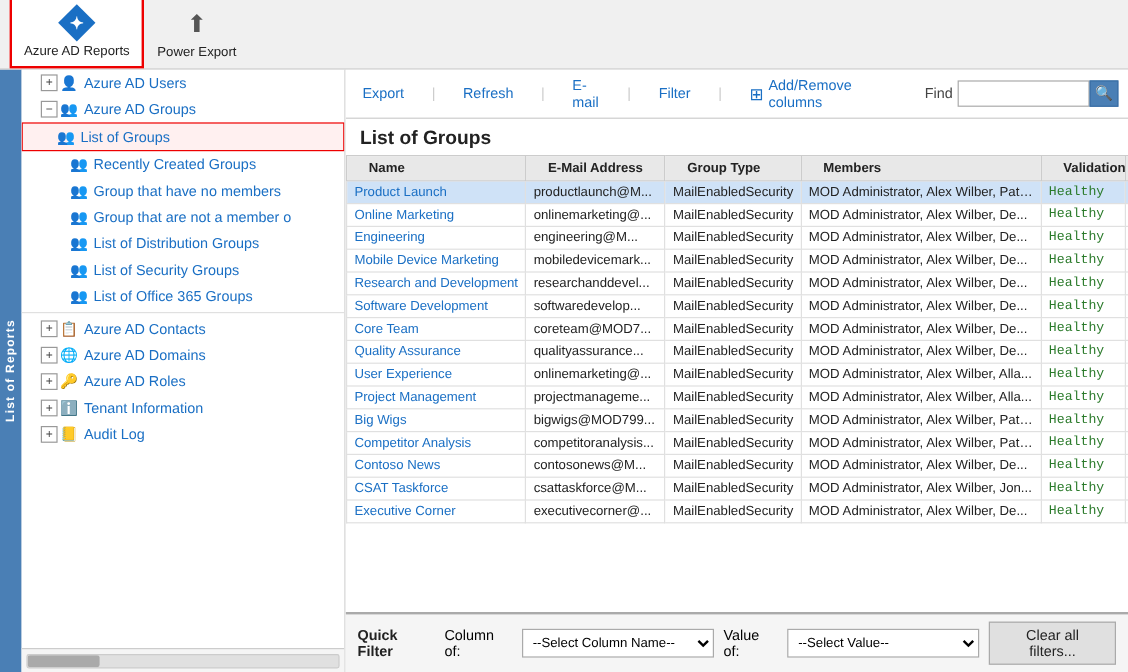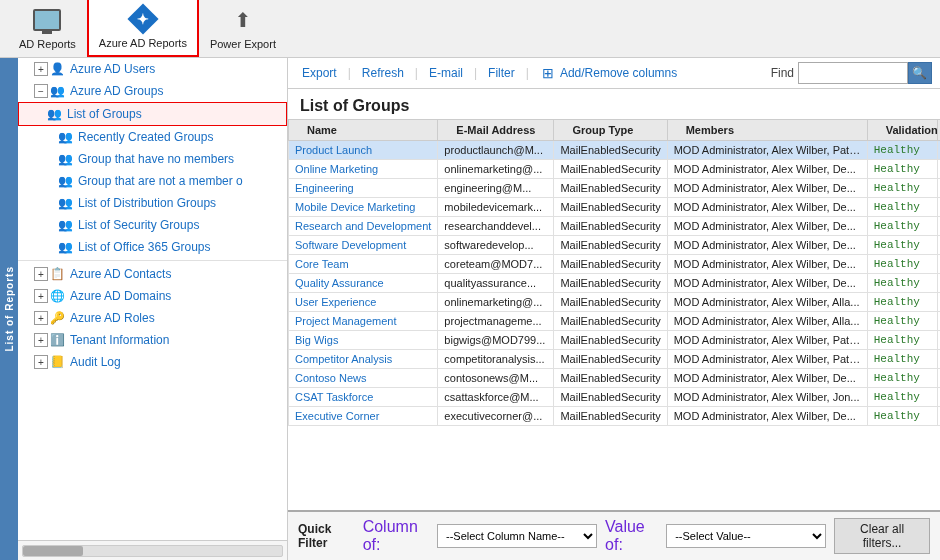--- a/index.html
+++ b/index.html
@@ -41,21 +41,21 @@
 
     
     .left-bottom { height: 20px; border-top: 1px solid #ccc; background: #f5f5f5; display: flex; align-items: center; padding: 0 4px; }
     .h-scrollbar { flex: 1; height: 12px; background: #e0e0e0; border: 1px solid #ccc; border-radius: 2px; overflow: hidden; position: relative; }
     .h-scrollbar-thumb { width: 60px; height: 100%; background: #aaa; border-radius: 2px; position: absolute; left: 0; }
 
     
     .right-content { flex: 1; display: flex; flex-direction: column; background: white; overflow: hidden; }
 
     
-    .action-bar { display: flex; align-items: center; padding: 4px 8px; border-bottom: 1px solid #ccc; background: white; gap: 4px; }
+    .action-bar { display: flex; align-items: center; padding: 4px 8px; border-bottom: 1px solid #ccc; background: white; gap: 16px; }
     .action-btn { color: #1a6fc4; cursor: pointer; padding: 2px 6px; font-size: 12px; text-decoration: none; }
     .action-separator { color: #ccc; margin: 0 1px; }
     .add-remove-btn { display: flex; align-items: center; color: #1a6fc4; cursor: pointer; padding: 2px 6px; font-size: 12px; }
     .add-remove-icon { width: 16px; height: 16px; margin-right: 4px; display: inline-flex; align-items: center; justify-content: center; }
     .search-box { margin-left: auto; display: flex; align-items: center; }
     .search-label { color: #444; font-size: 12px; margin-right: 4px; margin-left: 32px; }
     .search-input { width: 110px; height: 22px; border: 1px solid #aaa; padding: 0 4px; font-size: 12px; }
     .search-btn { width: 24px; height: 22px; background: #4a7fb5; border: 1px solid #3a6fa5; display: flex; align-items: center; justify-content: center; cursor: pointer; color: white; font-size: 12px; }
 
     
@@ -68,44 +68,38 @@
     thead th { background: #e8e8e8; border: 1px solid #ccc; padding: 4px 18px; text-align: left; font-size: 11px; font-weight: bold; color: #222; white-space: nowrap; position: sticky; top: 0; z-index: 2; }
     tbody tr { cursor: pointer; }
     tbody tr.row-selected { background: #cfe2f7; }
     tbody td { border: 1px solid #e0e0e0; padding: 3px 6px; font-size: 11px; color: #222; white-space: nowrap; overflow: hidden; max-width: 160px; text-overflow: ellipsis; }
     tbody td.name-cell { color: #1a6fc4; cursor: pointer; }
     .status-healthy { color: #2a7a2a; font-size: 11px; font-family: Liberation Mono, monospace; }
 
     
     .quick-filter-bar { border-top: 2px solid #aaa; background: #f5f5f5; padding: 6px 10px; display: flex; align-items: center; gap: 8px; }
     .qf-label { font-size: 12px; font-weight: bold; color: #222; }
-    .qf-sublabel { font-size: 16px; color: #6d28d9; }
+    .qf-sublabel { font-size: 12px; color: #000000; }
     .qf-select { height: 24px; border: 1px solid #aaa; background: white; font-size: 11px; padding: 0 4px; min-width: 160px; }
     .clear-btn { margin-left: auto; padding: 3px 10px; background: #e0e0e0; border: 1px solid #aaa; font-size: 12px; cursor: pointer; color: #222; display: flex; align-items: center; gap: 2px; }
 
     
     ::-webkit-scrollbar { width: 14px; height: 14px; }
     ::-webkit-scrollbar-track { background: #f0f0f0; }
     ::-webkit-scrollbar-thumb { background: #aaa; border: 1px solid #888; }
 
     .icon-users { color: #4a7fb5; }
     .icon-group { color: #4a7fb5; }
   </style>
 </head>
 <body>
 
 <div style="display:flex; flex-direction:column; height:560px; width:940px; overflow:hidden;">
 
   <div class="top-toolbar">
-    <div class="toolbar-btn">
-      <div class="icon-box">
-        <div class="icon-monitor"></div>
-      </div>
-      <span class="toolbar-label">AD Reports</span>
-    </div>
     <div class="toolbar-btn active">
       <div class="icon-box">
         <div class="icon-diamond">
           <div class="icon-diamond-inner">✦</div>
         </div>
       </div>
       <span class="toolbar-label">Azure AD Reports</span>
     </div>
     <div class="toolbar-btn">
       <div class="icon-box">

